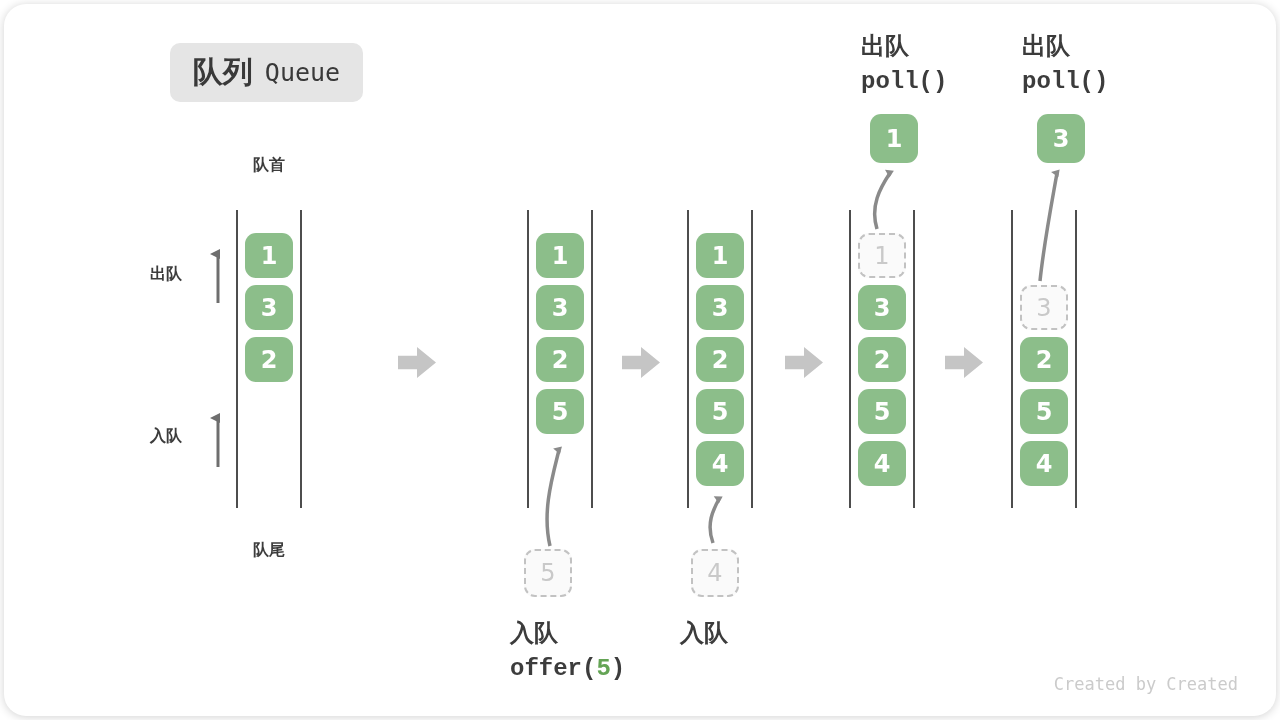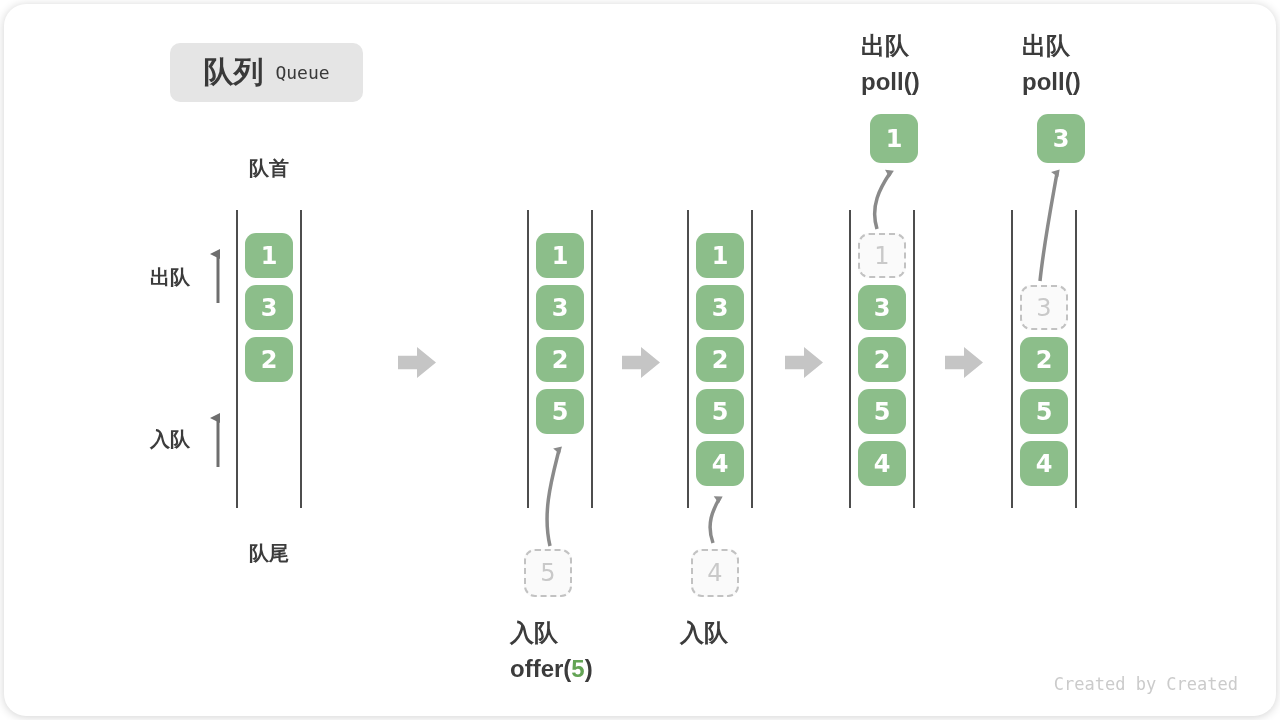--- a/index.html
+++ b/index.html
@@ -13,21 +13,21 @@
     background:#ffffff;border-radius:22px;
     box-shadow:0 1px 10px rgba(0,0,0,0.18);
   }
   
   .badge{
     position:absolute;left:170px;top:43px;width:193px;height:59px;
     background:#e5e5e5;border-radius:10px;
     display:flex;align-items:center;justify-content:center;gap:12px;
   }
   .badge .zh{font-size:30px;font-weight:bold;color:#393939;}
-  .badge .en{font-size:18px;font-family:"DejaVu Sans Mono","Liberation Mono",monospace;color:#393939;}
+  .badge .en{font-size:25px;font-family:"DejaVu Sans Mono","Liberation Mono",monospace;color:#393939;}
   
   .qcol{
     position:absolute;top:210px;height:298px;width:66px;box-sizing:border-box;
     border-left:2px solid #4d4d4d;border-right:2px solid #4d4d4d;
   }
   .col1{left:236px}.col2{left:527px}.col3{left:687px}.col4{left:849px}.col5{left:1011px}
   .qbox{
     position:absolute;left:50%;transform:translateX(-50%);
     width:48px;height:45px;border-radius:11px;
     display:flex;align-items:center;justify-content:center;
@@ -37,29 +37,29 @@
   .qbox.dashed{background:#fafafa;border:2px dashed #c2c2c2;color:#c9c9c9;box-sizing:border-box;font-weight:normal;}
   .slot1{top:23px}.slot2{top:75px}.slot3{top:127px}.slot4{top:179px}.slot5{top:231px}
   
   .freebox{
     position:absolute;width:48px;height:48px;border-radius:11px;box-sizing:border-box;
     display:flex;align-items:center;justify-content:center;font-size:24px;
   }
   .freebox.solid{background:#8CBE8A;color:#fff;font-weight:bold;height:49px;}
   .freebox.dashed{background:#fafafa;border:2px dashed #c2c2c2;color:#c9c9c9;}
   
-  .cjk{position:absolute;font-size:20px;font-weight:bold;color:#3c3c3c;}
+  .cjk{position:absolute;font-size:16px;font-weight:bold;color:#3c3c3c;}
   .lbl-front{left:236px;top:155px;width:66px;text-align:center;}
   .lbl-rear{left:236px;top:540px;width:66px;text-align:center;}
   .lbl-dequeue{left:150px;top:264px;}
   .lbl-enqueue{left:150px;top:426px;}
   
   .op{position:absolute;line-height:36px;font-size:24px;}
   .op .cjk-line{font-weight:bold;color:#3c3c3c;}
-  .op .code-line{font-family:Liberation Sans, sans-serif;font-weight:bold;color:#3c3c3c;}
+  .op .code-line{font-family:Liberation Mono, monospace;font-weight:bold;color:#3c3c3c;}
   .op .arg{color:#64A455;}
   .op-poll1{left:861px;top:28px;}
   .op-poll2{left:1022px;top:28px;}
   .op-offer1{left:510px;top:615px;}
   .op-offer2{left:680px;top:615px;}
   
   .block-arrow{
     position:absolute;width:38px;height:35px;background:#c5c5c5;top:345px;
     clip-path:polygon(0 31%,50% 31%,50% 6%,100% 50%,50% 94%,50% 69%,0 69%);
   }

